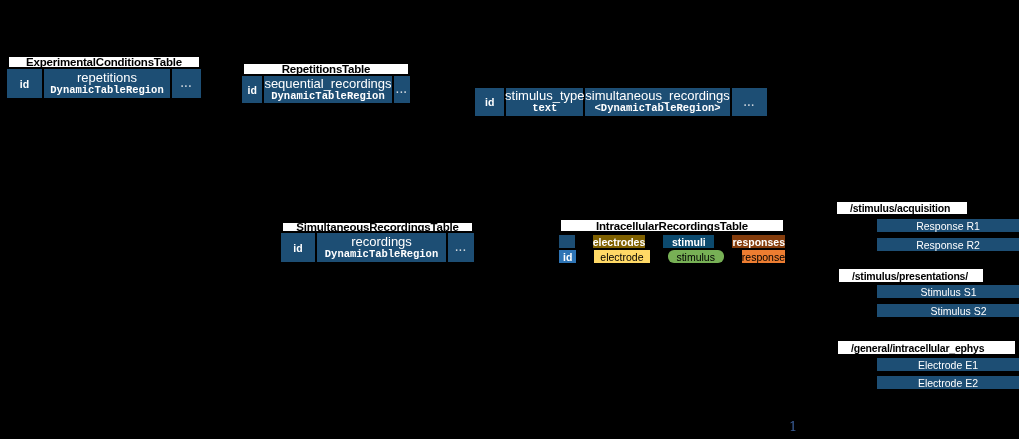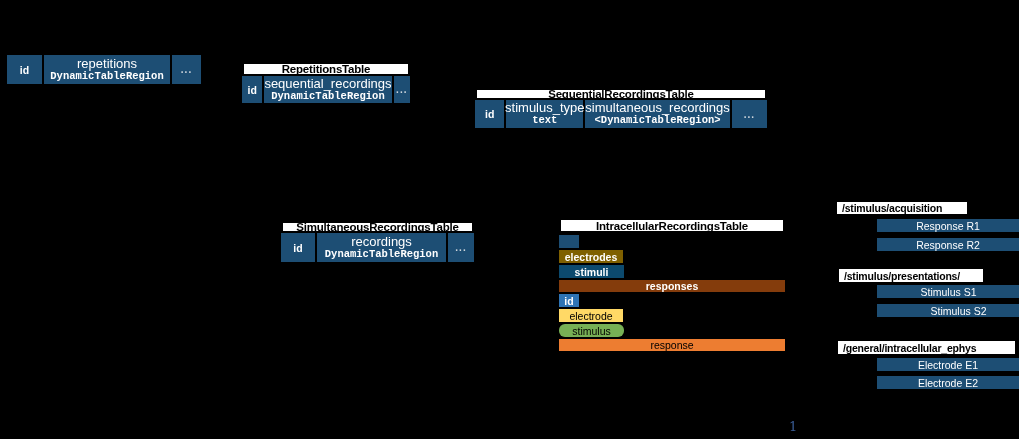--- a/index.html
+++ b/index.html
@@ -12,48 +12,49 @@
         font-size:11.5px;letter-spacing:-0.2px;display:flex;align-items:center;justify-content:center;}
   .trow{display:flex;gap:2px;margin-top:0;}
   .cell{background:#1D4E74;color:#fff;display:flex;flex-direction:column;
         align-items:center;justify-content:center;box-sizing:border-box;}
   .cell.id{font-weight:bold;font-size:10.5px;}
   .cell .l1{font-size:13px;line-height:13px;white-space:nowrap;}
   .cell .l2{font-family:Liberation Mono, monospace;font-weight:bold;
             font-size:10.5px;line-height:13px;white-space:nowrap;}
   .cell.more{color:#cdd5dc;font-size:10px;letter-spacing:1px;font-weight:bold;}
   
-  .mrow{display:flex;gap:2px;margin-top:2px;flex-direction:column;}
+  .mrow{display:flex;gap:18px;margin-top:2px;}
   .mcell{display:flex;align-items:center;justify-content:center;box-sizing:border-box;
          font-size:10.5px;height:13px;white-space:nowrap;}
   .corner{background:#1D4E74;}
   .cat{color:#fff;font-weight:600;}
   .cat-electrodes{background:#7F6000;}
   .cat-stimuli{background:#0c4a6e;}
   .cat-responses{background:#843C0C;}
   .idlight{background:#2E74B5;color:#fff;font-weight:bold;}
   .col-electrode{background:#FFD966;color:#000;}
   .col-stimulus{background:#77B055;color:#000;border-radius:6px;}
   .col-response{background:#ED7D31;color:#000;}
   
   .gpath{position:absolute;background:#fff;color:#000;font-weight:bold;font-size:10.5px;
-         letter-spacing:-0.2px;display:flex;align-items:center;padding-left:5px;
+         letter-spacing:-0.2px;display:flex;align-items:center;padding-left:13px;
          box-sizing:border-box;height:13px;}
   .gitem{position:absolute;background:#1D4E74;color:#fff;font-size:10.5px;height:13px;
          display:flex;align-items:center;justify-content:center;box-sizing:border-box;}
   
   .artifact{position:absolute;color:#3A5C94;font-family:"DejaVu Serif",serif;
             font-size:13px;line-height:13px;}
 </style>
 </head>
 <body>
 
 <div class="canvas">
 
   <div class="etable" style="left:7px;top:55px;width:194px">
+    <div class="thdr" style="height:14px">ExperimentalConditionsTable</div>
     <div class="trow" style="height:29px">
       <div class="cell id" style="width:35px">id</div>
       <div class="cell" style="flex:1">
         <div class="l1">repetitions</div>
         <div class="l2">DynamicTableRegion</div>
       </div>
       <div class="cell more" style="width:29px">...</div>
     </div>
   </div>
 
@@ -63,21 +64,20 @@
       <div class="cell id" style="width:36px">id</div>
       <div class="cell" style="flex:1">
         <div class="l1">sequential_recordings</div>
         <div class="l2">DynamicTableRegion</div>
       </div>
       <div class="cell more" style="width:29px">...</div>
     </div>
   </div>
 
   <div class="etable" style="left:475px;top:88px;width:292px">
-    <div class="thdr" style="height:12px">SequentialRecordingsTable</div>
     <div class="trow" style="height:28px">
       <div class="cell id" style="width:30px">id</div>
       <div class="cell" style="width:77px">
         <div class="l1">stimulus_type</div>
         <div class="l2">text</div>
       </div>
       <div class="cell" style="flex:1">
         <div class="l1">simultaneous_recordings</div>
         <div class="l2">&lt;DynamicTableRegion&gt;</div>
       </div>

